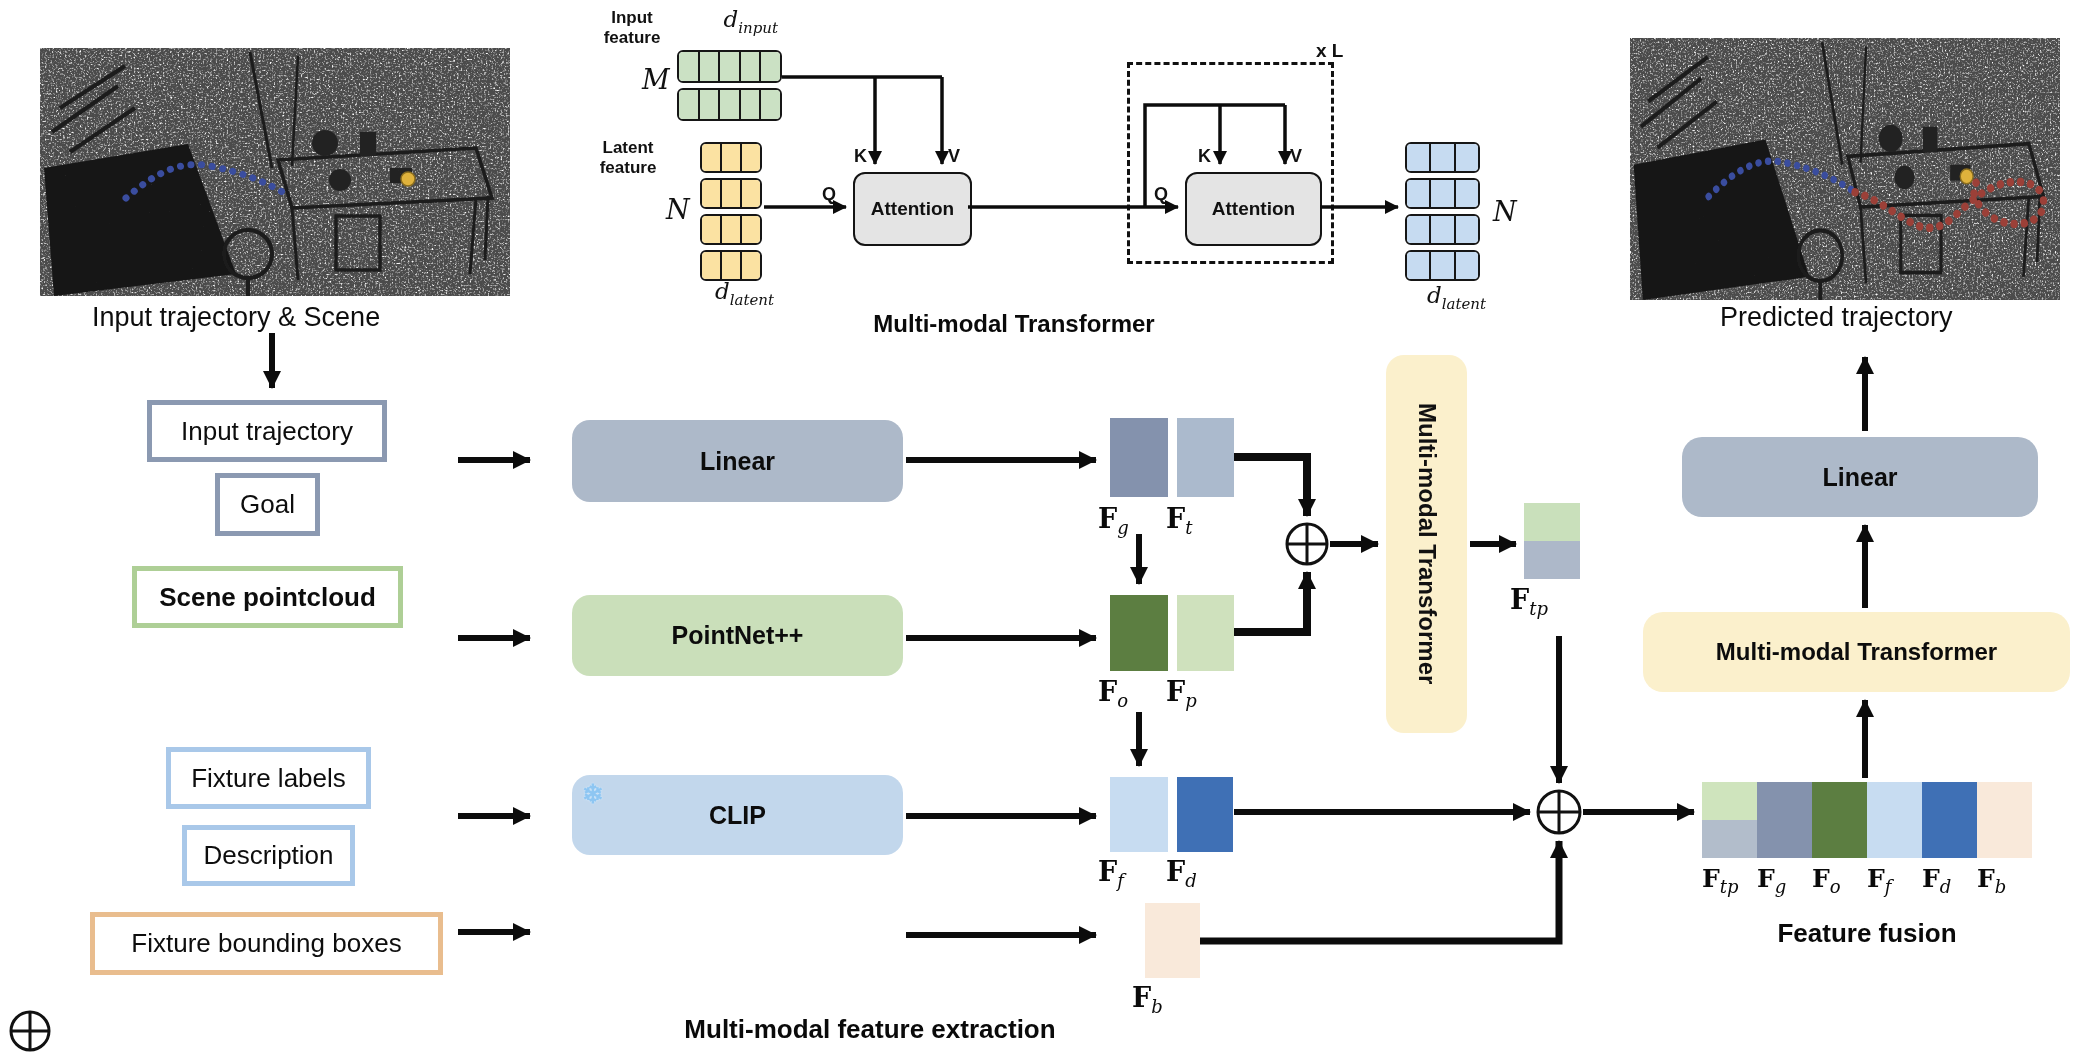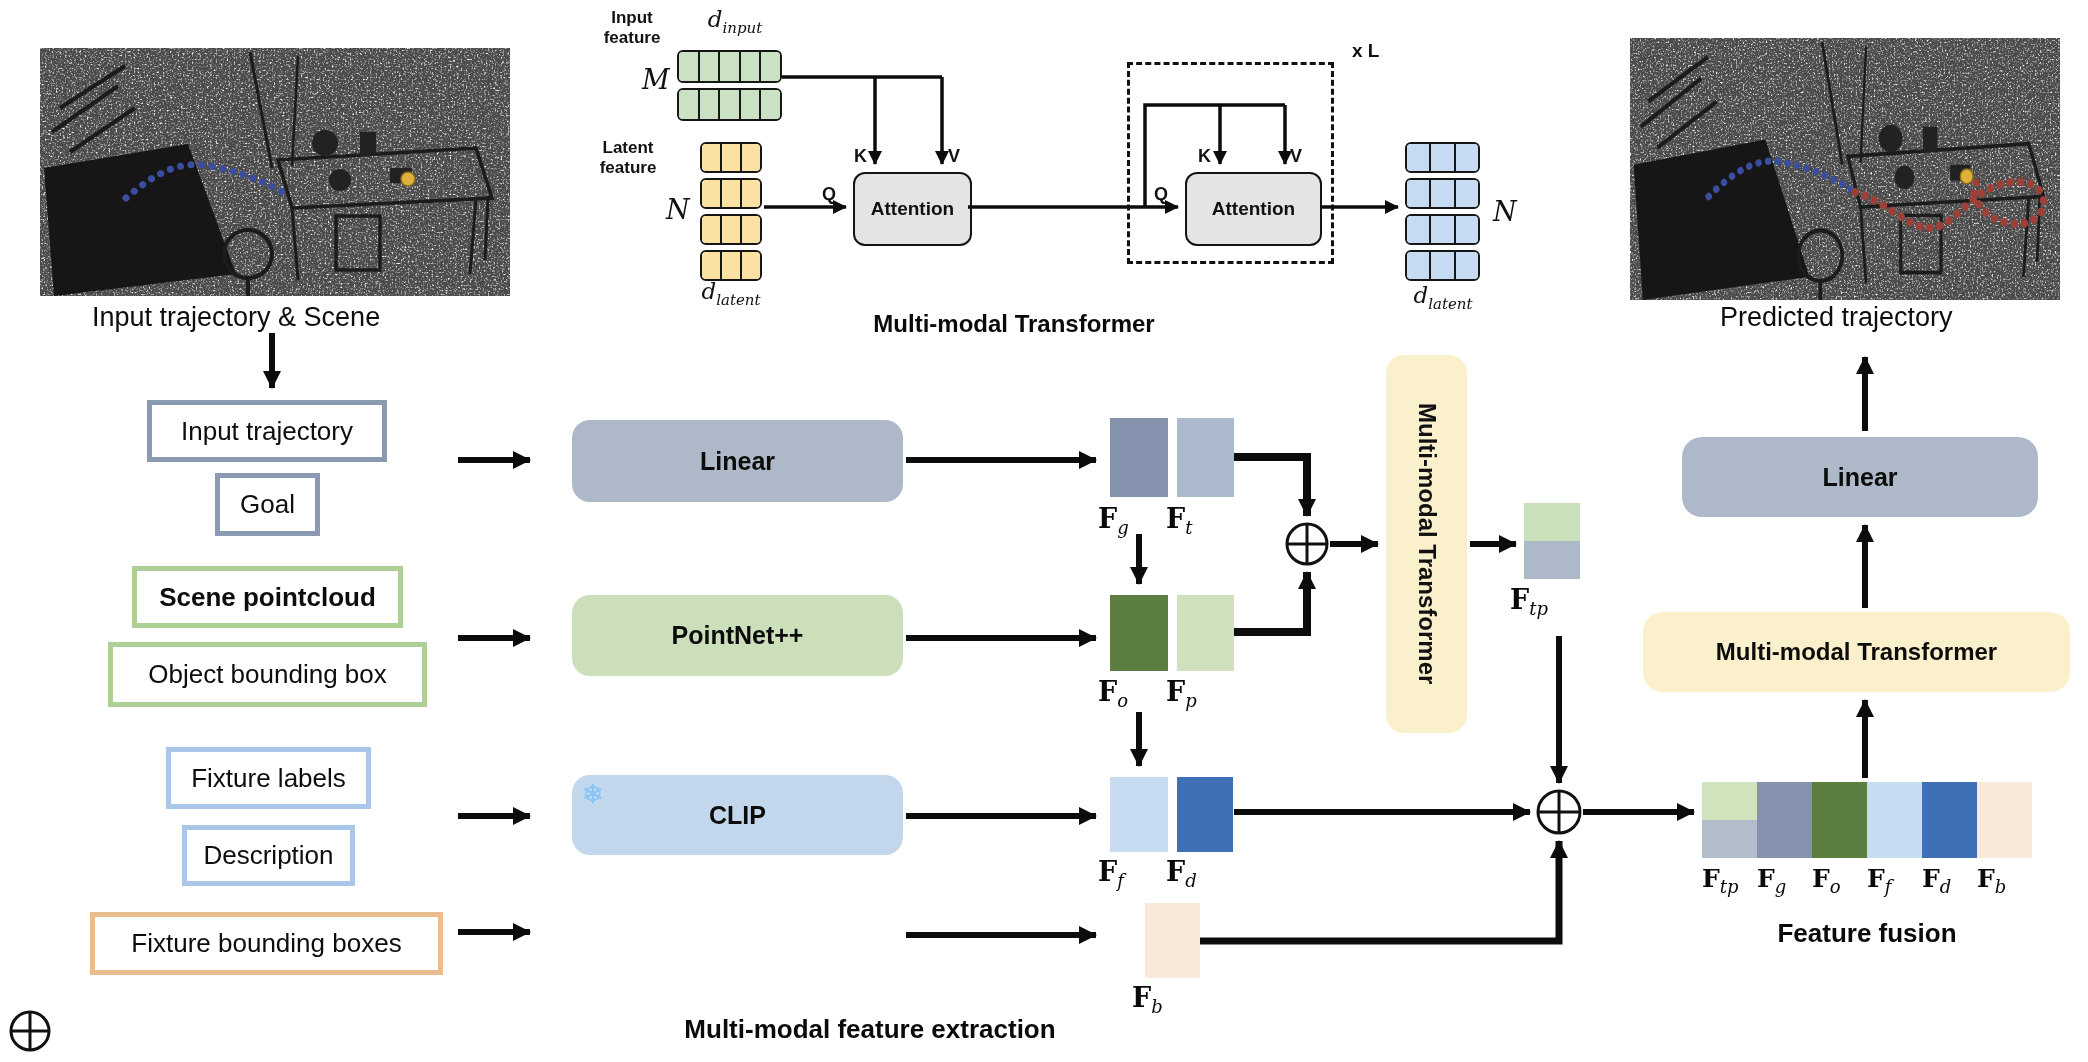--- a/index.html
+++ b/index.html
@@ -36,21 +36,21 @@
   .gridcol{position:absolute;display:flex;flex-direction:column;gap:5px;}
   .gridrow{display:flex;border:2.5px solid #161616;border-radius:6px;overflow:hidden;}
   .gridrow i{flex:1;border-left:2.5px solid #161616;display:block;}
   .gridrow i:first-child{border-left:none;}
   .g-green i{background:#cbe1c4;}
   .g-yellow i{background:#fbe2a2;}
   .g-blue i{background:#c6dbf1;}
 
   
   .mcap{position:absolute;font-family:"DejaVu Serif",serif;font-style:italic;font-size:27px;}
-  .dmath{position:absolute;font-family:"DejaVu Serif",serif;font-style:italic;font-size:23px;text-align:center;}
+  .dmath{position:absolute;font-family:"DejaVu Serif",serif;font-style:italic;font-size:23px;text-align:right;}
   .dmath sub{font-size:15px;}
   .flab{position:absolute;font-family:"DejaVu Serif",serif;font-size:27px;color:#0a0a0a;}
   .flab .fb{font-weight:bold;font-style:normal;}
   .flab sub{font-style:italic;font-size:18px;font-weight:normal;}
 
   
   .fblock{position:absolute;}
 
   
   .mmtv{position:absolute;background:#fbf0cc;border-radius:18px;display:flex;
@@ -195,21 +195,21 @@
   </div>
   <div class="dmath" style="left:688px;top:278px;width:86px;">
     <span>d</span><sub>latent</sub>
   </div>
 
   <div class="attn" style="left:853px;top:172px;width:115px;height:70px;">
       <span>Attention</span>
     </div>
 
   <div class="dashbox" style="left:1127px;top:62px;width:201px;height:196px;"></div>
-  <div class="qkv" style="left:1352px;top:40px;font-size:19px;">x L</div>
+  <div class="qkv" style="left:1316px;top:40px;font-size:19px;">x L</div>
 
   <div class="attn" style="left:1185px;top:172px;width:133px;height:70px;">
       <span>Attention</span>
     </div>
 
   <div class="qkv" style="left:822px;top:184px;">Q</div>
   <div class="qkv" style="left:854px;top:146px;">K</div>
   <div class="qkv" style="left:948px;top:146px;">V</div>
   <div class="qkv" style="left:1154px;top:184px;">Q</div>
   <div class="qkv" style="left:1198px;top:146px;">K</div>
@@ -245,23 +245,20 @@
   <div class="capb" style="left:814px;top:310px;width:400px;font-size:24px;">Multi-modal Transformer</div>
 
   <div class="inbox b-traj" style="left:147px;top:400px;width:230px;height:52px;">
       <span>Input trajectory</span>
     </div>
   <div class="inbox b-traj" style="left:215px;top:473px;width:95px;height:53px;">
       <span>Goal</span>
     </div>
   <div class="inbox b-green" style="left:132px;top:566px;width:261px;height:52px;font-weight:bold;">
       <span>Scene pointcloud</span>
-    </div>
-  <div class="inbox b-green" style="left:108px;top:642px;width:309px;height:55px;">
-      <span>Object bounding box</span>
     </div>
   <div class="inbox b-blue" style="left:166px;top:747px;width:195px;height:52px;">
       <span>Fixture labels</span>
     </div>
   <div class="inbox b-blue" style="left:182px;top:825px;width:163px;height:51px;">
       <span>Description</span>
     </div>
   <div class="inbox b-orange" style="left:90px;top:912px;width:343px;height:53px;">
       <span>Fixture bounding boxes</span>
     </div>

